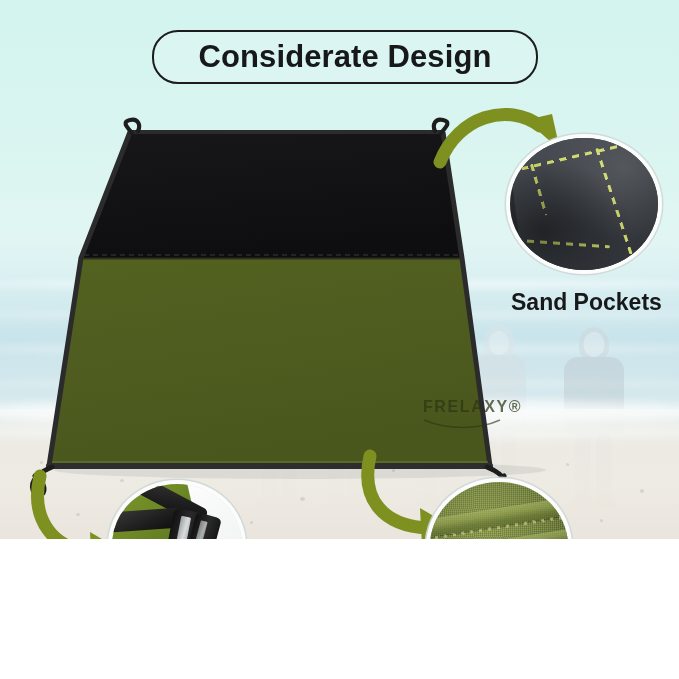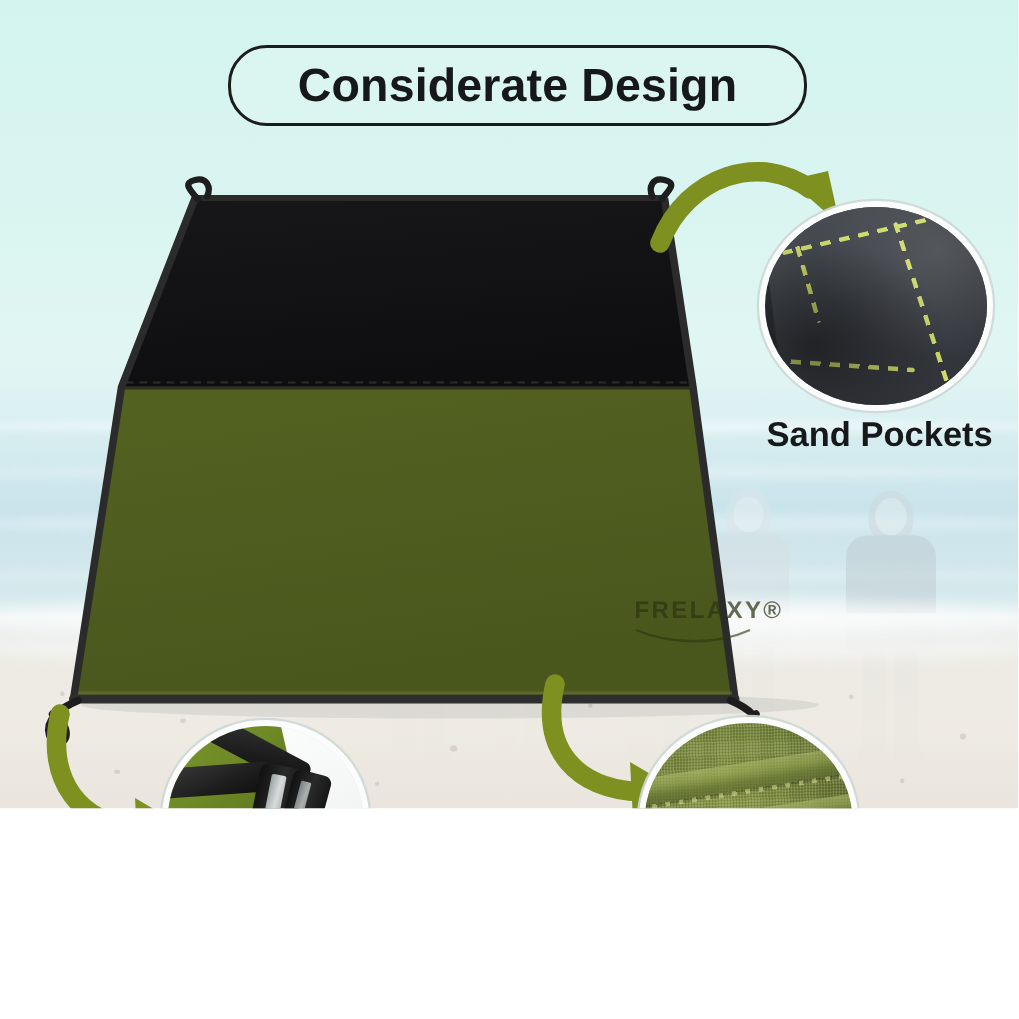--- a/index.html
+++ b/index.html
@@ -263,21 +263,21 @@
   }
 
   
   .caption {
     position: absolute;
     font-size: 23px;
     font-weight: bold;
     color: #17181a;
     white-space: nowrap;
   }
-  #caption-sand-pockets { left: 511px; top: 276px; }
+  #caption-sand-pockets { left: 511px; top: 289px; }
   #caption-reflective-strap { left: 95px; top: 615px; }
   #caption-taped-seams { left: 368px; top: 619px; }
 </style>
 </head>
 <body>
 
 <div id="infographic">
 
   <div class="beach">
     <div class="sea">

